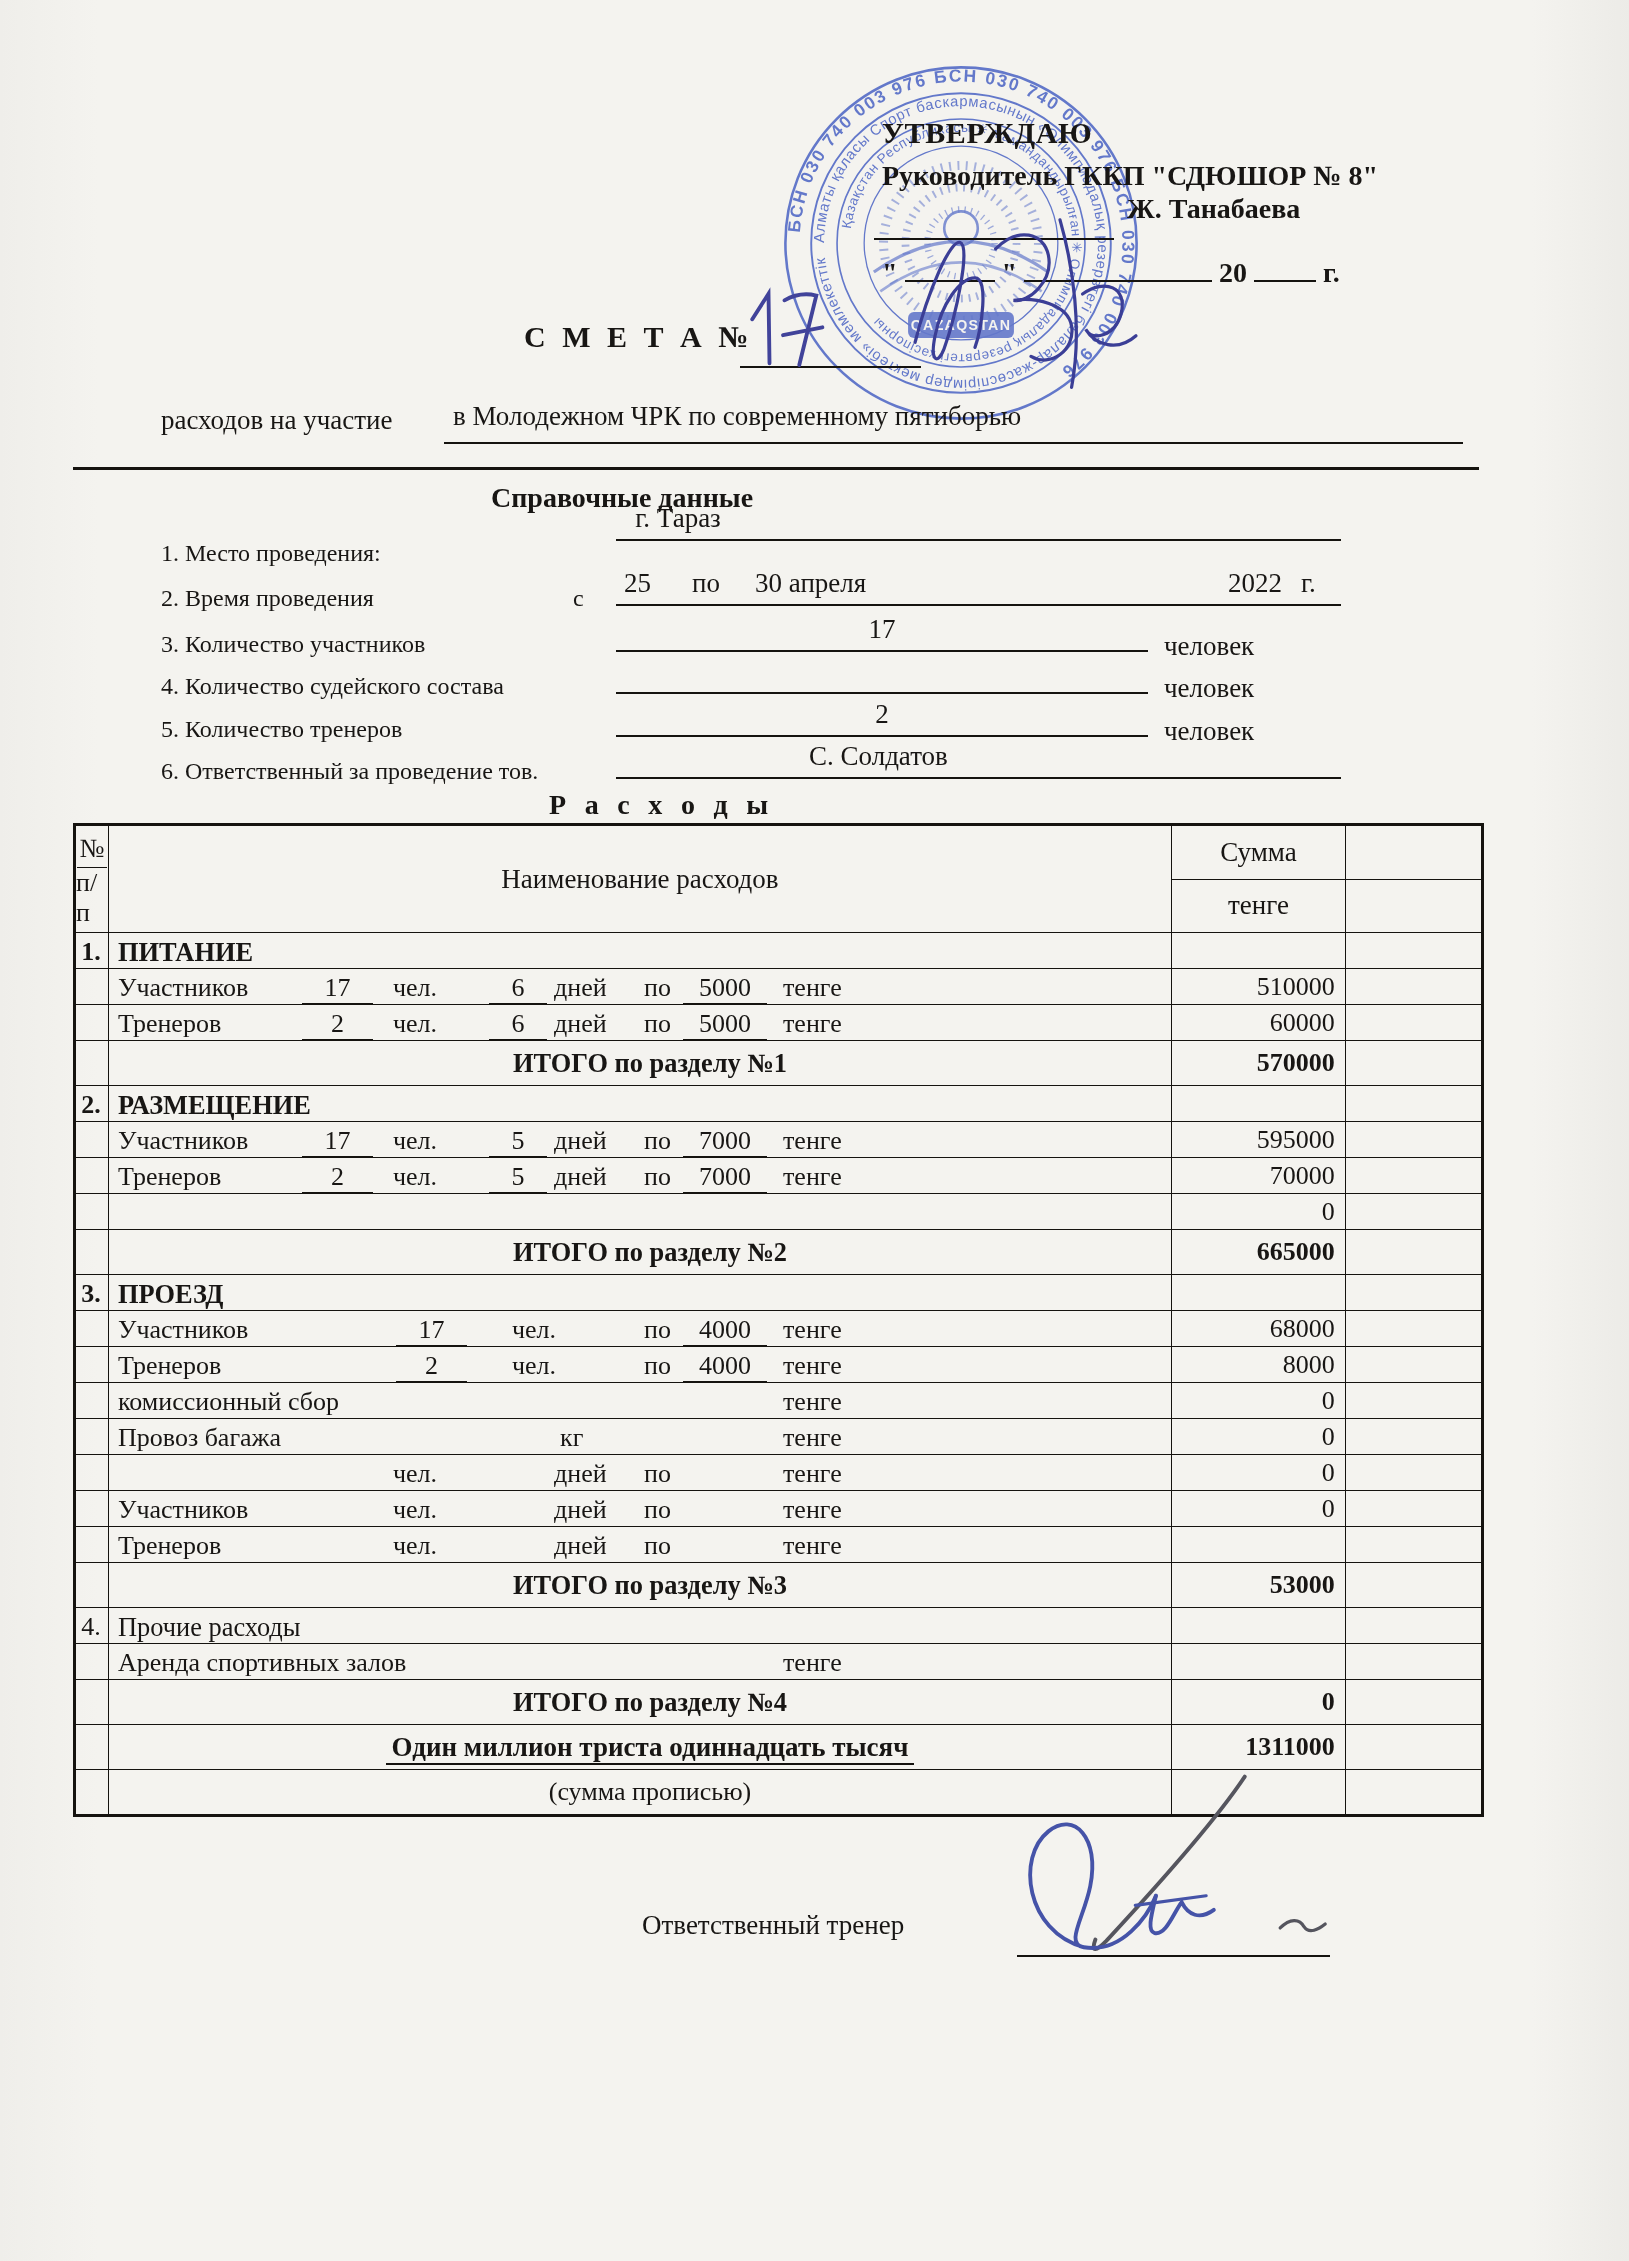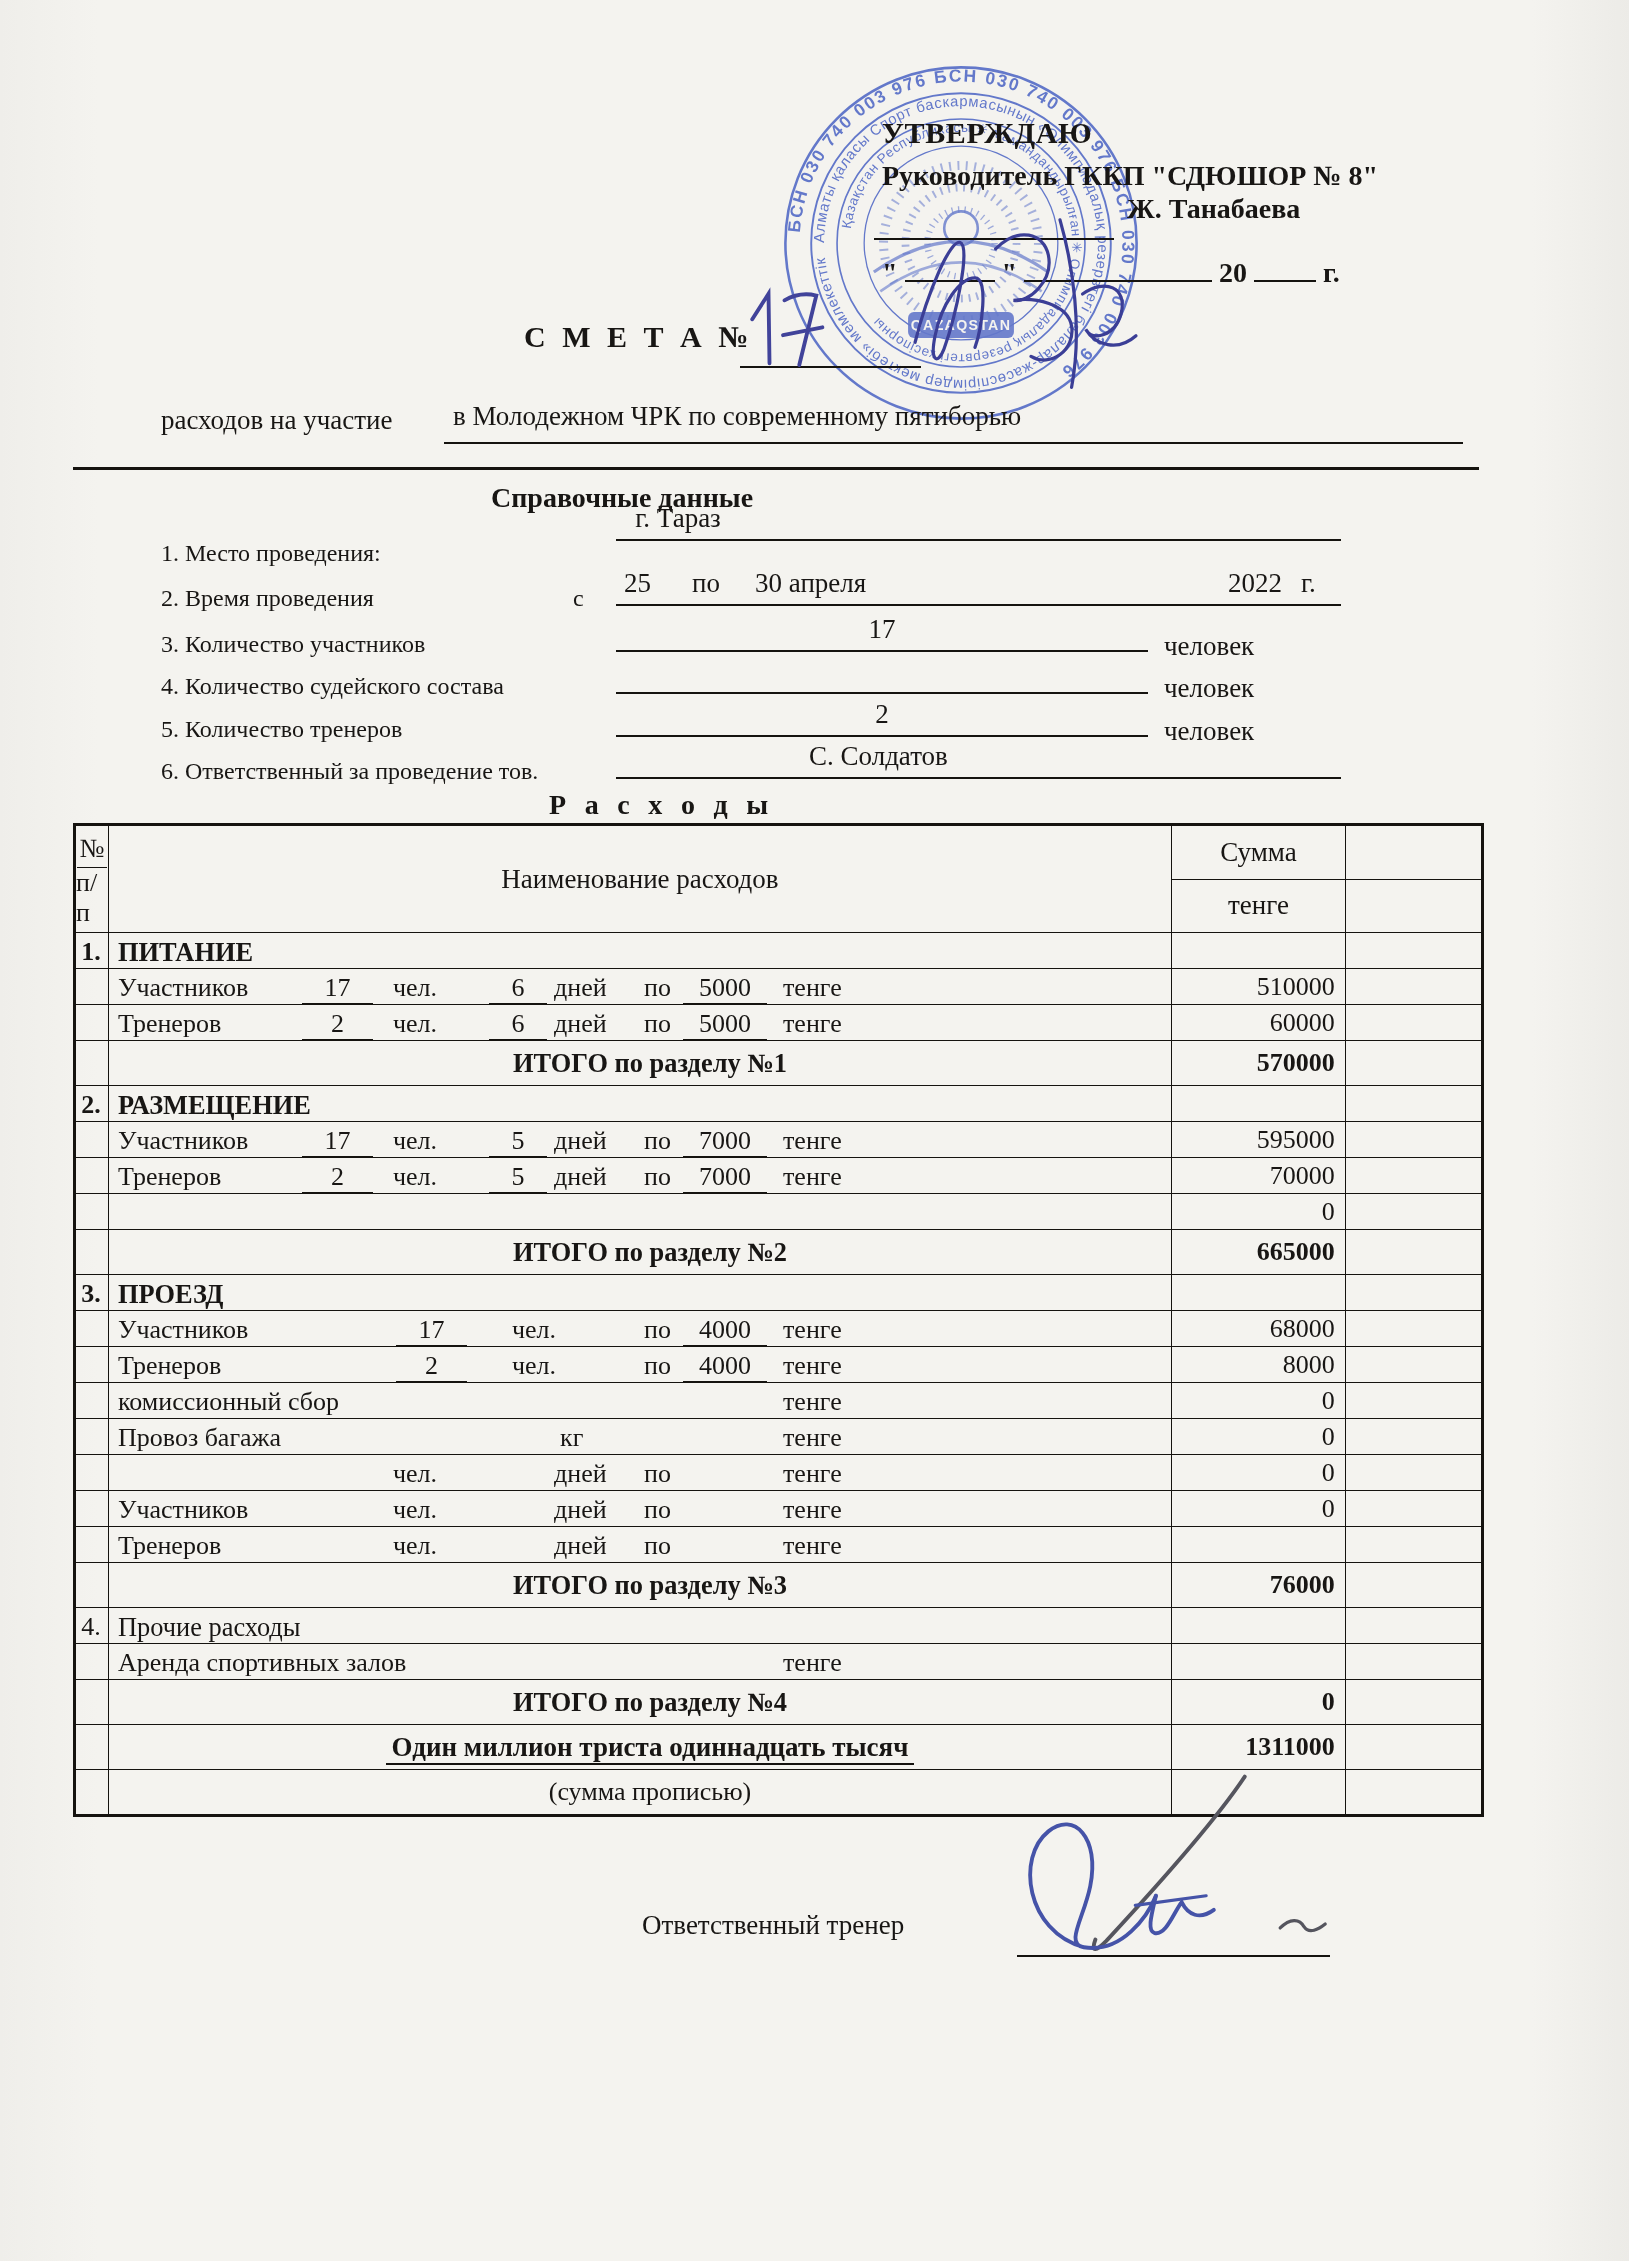--- a/index.html
+++ b/index.html
@@ -430,21 +430,21 @@
         <span class="sl p-du">дней</span>
         <span class="sl p-po">по</span>
         <span class="sl p-tu">тенге</span>
       </td>
       <td class="csum"><span class="sv"></span></td>
           <td></td>
     </tr>
     <tr class="rt">
       <td></td>
       <td class="tot b">ИТОГО по разделу №3</td>
-      <td class="csum b"><span class="sv">76000</span></td>
+      <td class="csum b"><span class="sv">53000</span></td>
           <td></td>
     </tr>
 
     <tr class="r">
       <td class="cnum">
             <span class="cnum-v">4.</span>
           </td>
       <td class="cname">
             <span class="sec">Прочие расходы</span>
           </td>

